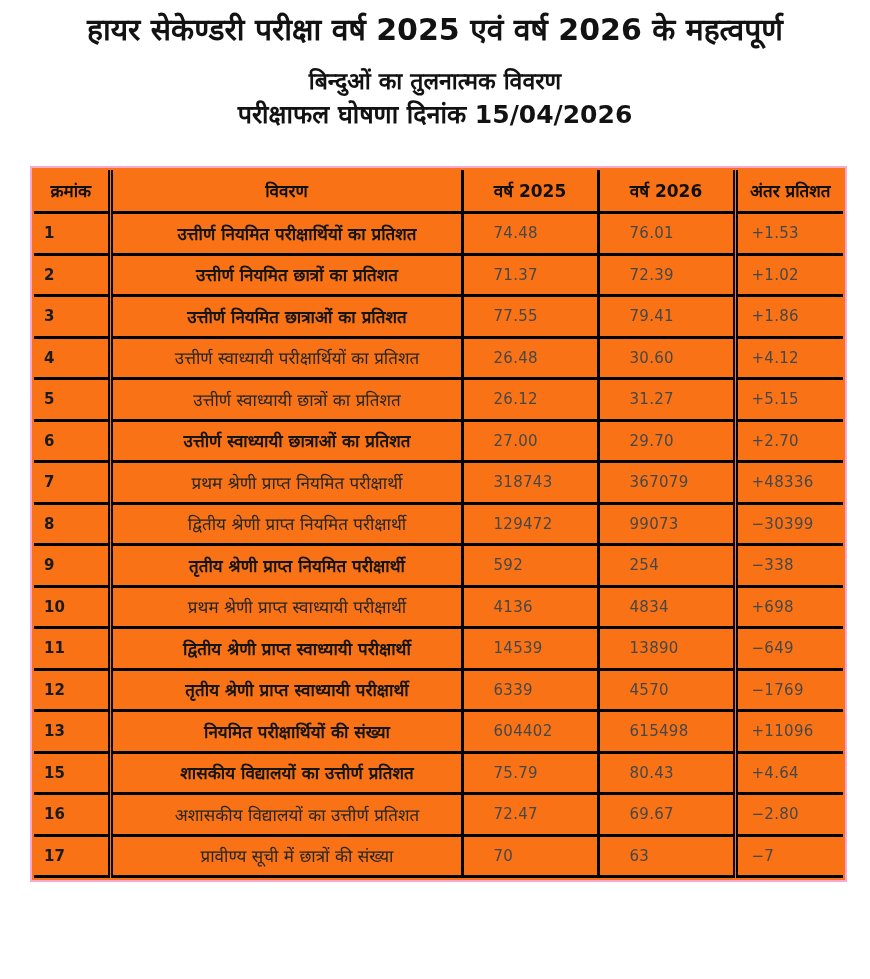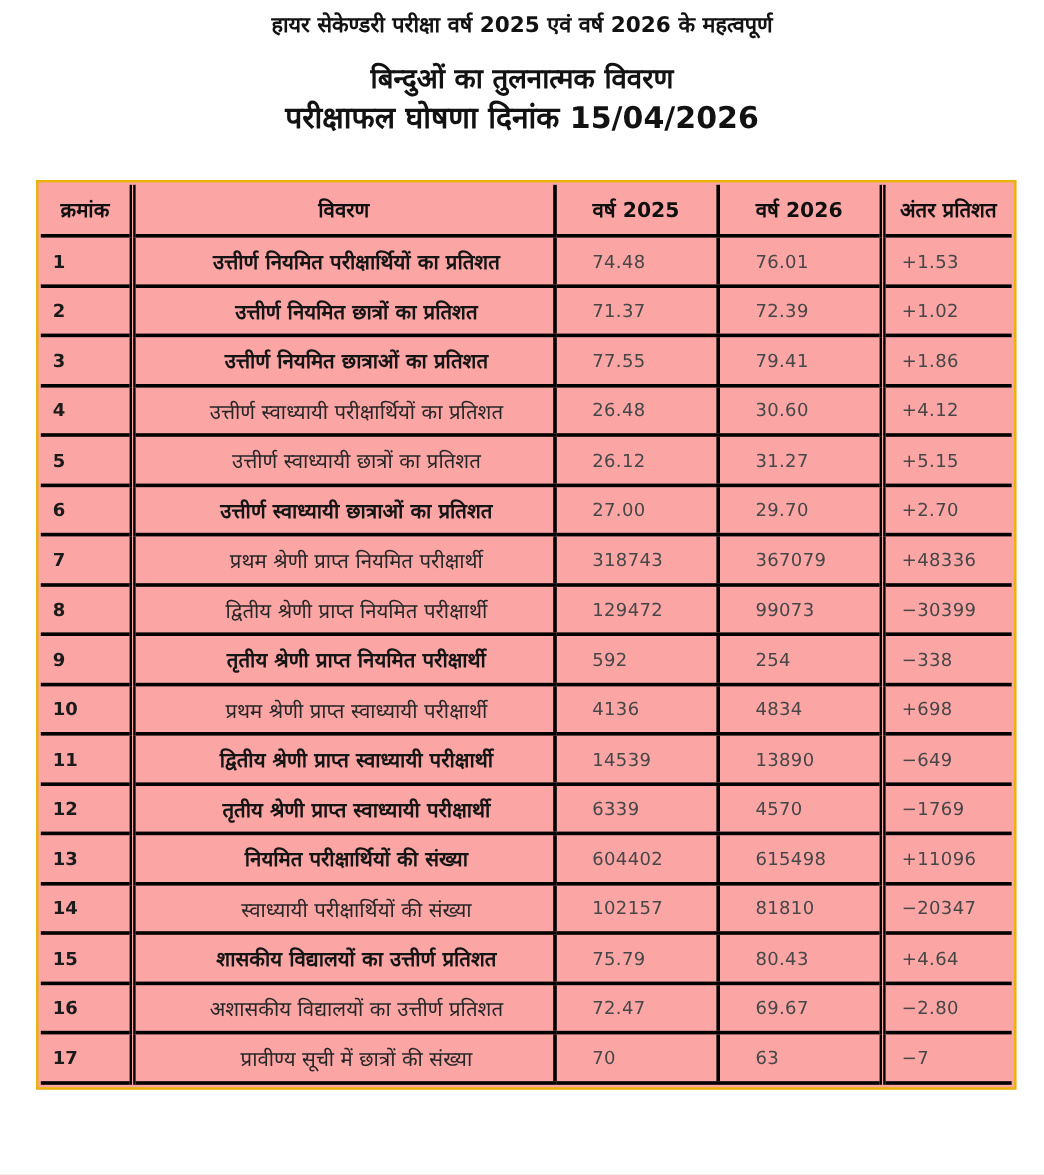--- a/index.html
+++ b/index.html
@@ -3,30 +3,30 @@
 <meta charset="utf-8">
 <style>
   html, body { margin:0; padding:0; }
   body {
     width:870px; height:979px;
     background:#ffffff;
     font-family:"DejaVu Sans", sans-serif;
     color:#141414;
   }
   .titles { text-align:center; color:#121212; }
-  .t1 { padding-top:10px; font-size:18px; font-weight:700; line-height:1.3; }
+  .t1 { padding-top:10px; font-size:30px; font-weight:700; line-height:1.3; }
   .t2 { margin-top:15px; font-size:23px; font-weight:700; }
   .t3 { font-size:25px; font-weight:700; }
 
   .table-wrap {
     margin:36px 0 0 30px;
     width:809px;
-    border:2px solid #eab308;
+    border:2px solid #f9a8d4;
     padding:2px;               
-    background:#fca5a5;
+    background:#f97316;
   }
   table { border-collapse:collapse; table-layout:fixed; width:100%; }
   col.c-sn   { width:76px; }
   col.c-desc { width:352px; }
   col.c-y25  { width:136px; }
   col.c-y26  { width:137px; }
   col.c-diff { width:108px; }
 
   th, td {
     border-bottom:3px solid #000;
@@ -174,27 +174,20 @@
   </tr>
 
   <tr class="bold">
     <td class="sn">13</td>
     <td class="desc">नियमित परीक्षार्थियों की संख्या</td>
     <td class="num">604402</td>
     <td class="num">615498</td>
     <td class="num diff">+11096</td>
   </tr>
 
-  <tr>
-    <td class="sn">14</td>
-    <td class="desc">स्वाध्यायी परीक्षार्थियों की संख्या</td>
-    <td class="num">102157</td>
-    <td class="num">81810</td>
-    <td class="num diff">−20347</td>
-  </tr>
 
   <tr class="bold">
     <td class="sn">15</td>
     <td class="desc">शासकीय विद्यालयों का उत्तीर्ण प्रतिशत</td>
     <td class="num">75.79</td>
     <td class="num">80.43</td>
     <td class="num diff">+4.64</td>
   </tr>
 
   <tr>

